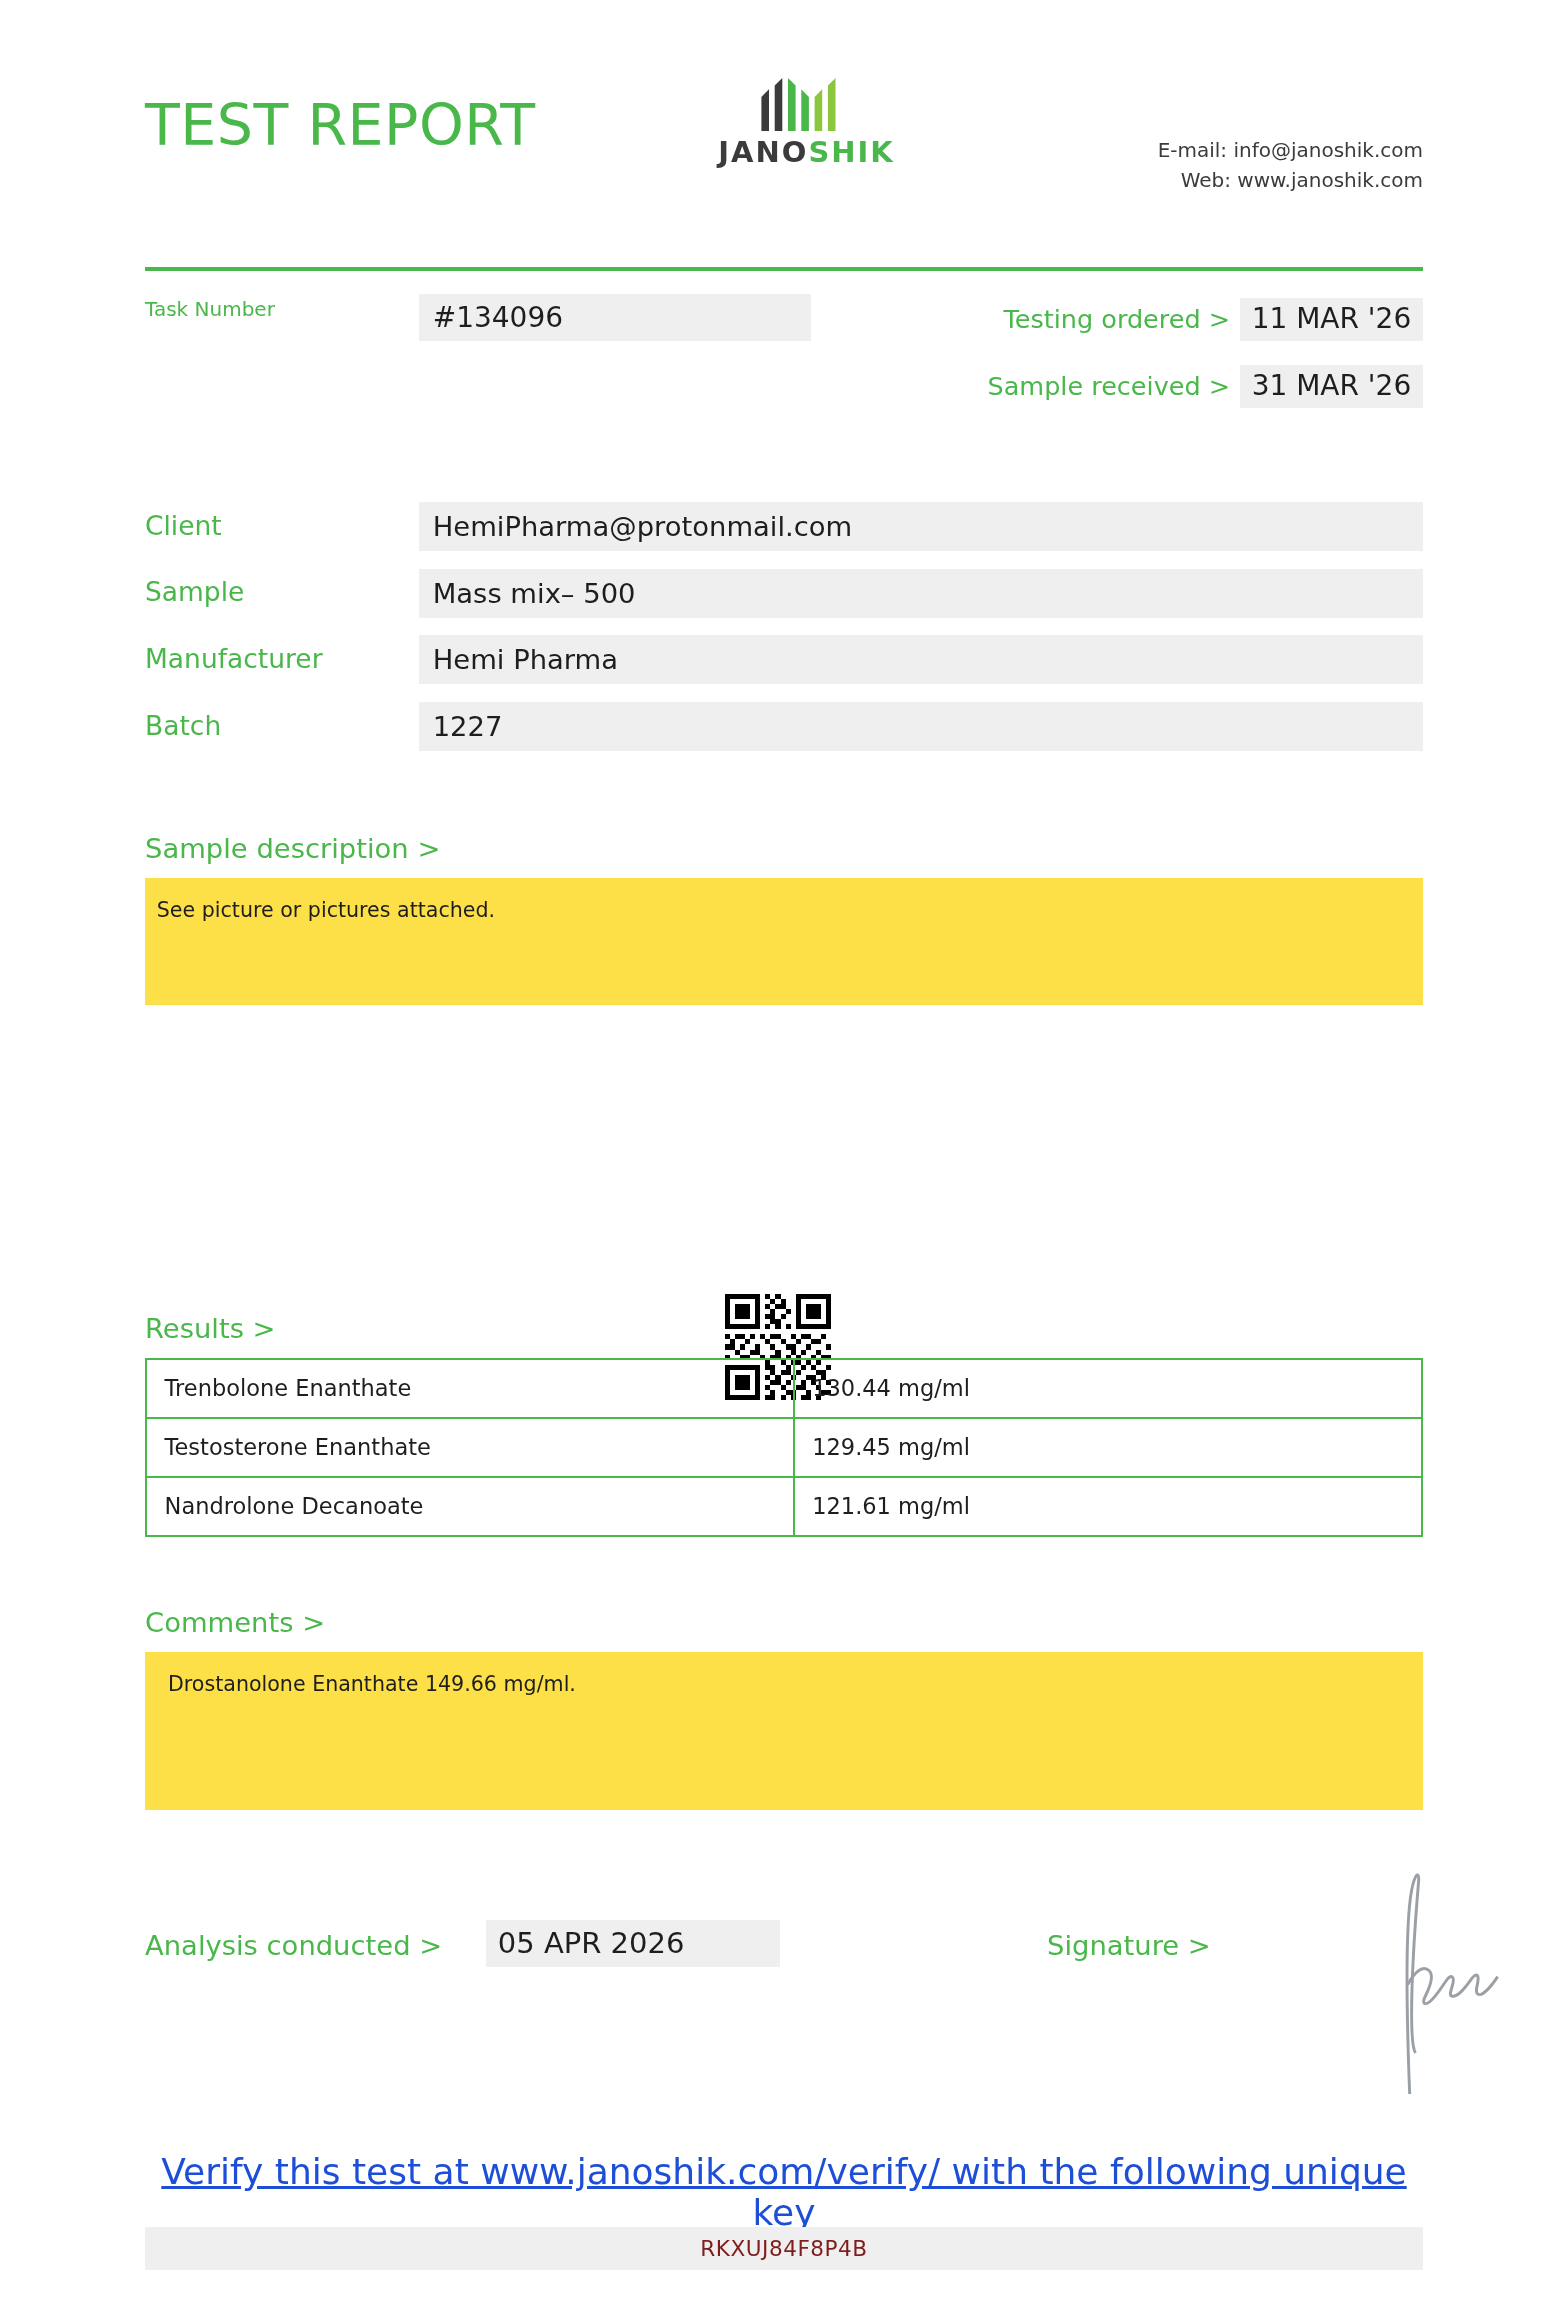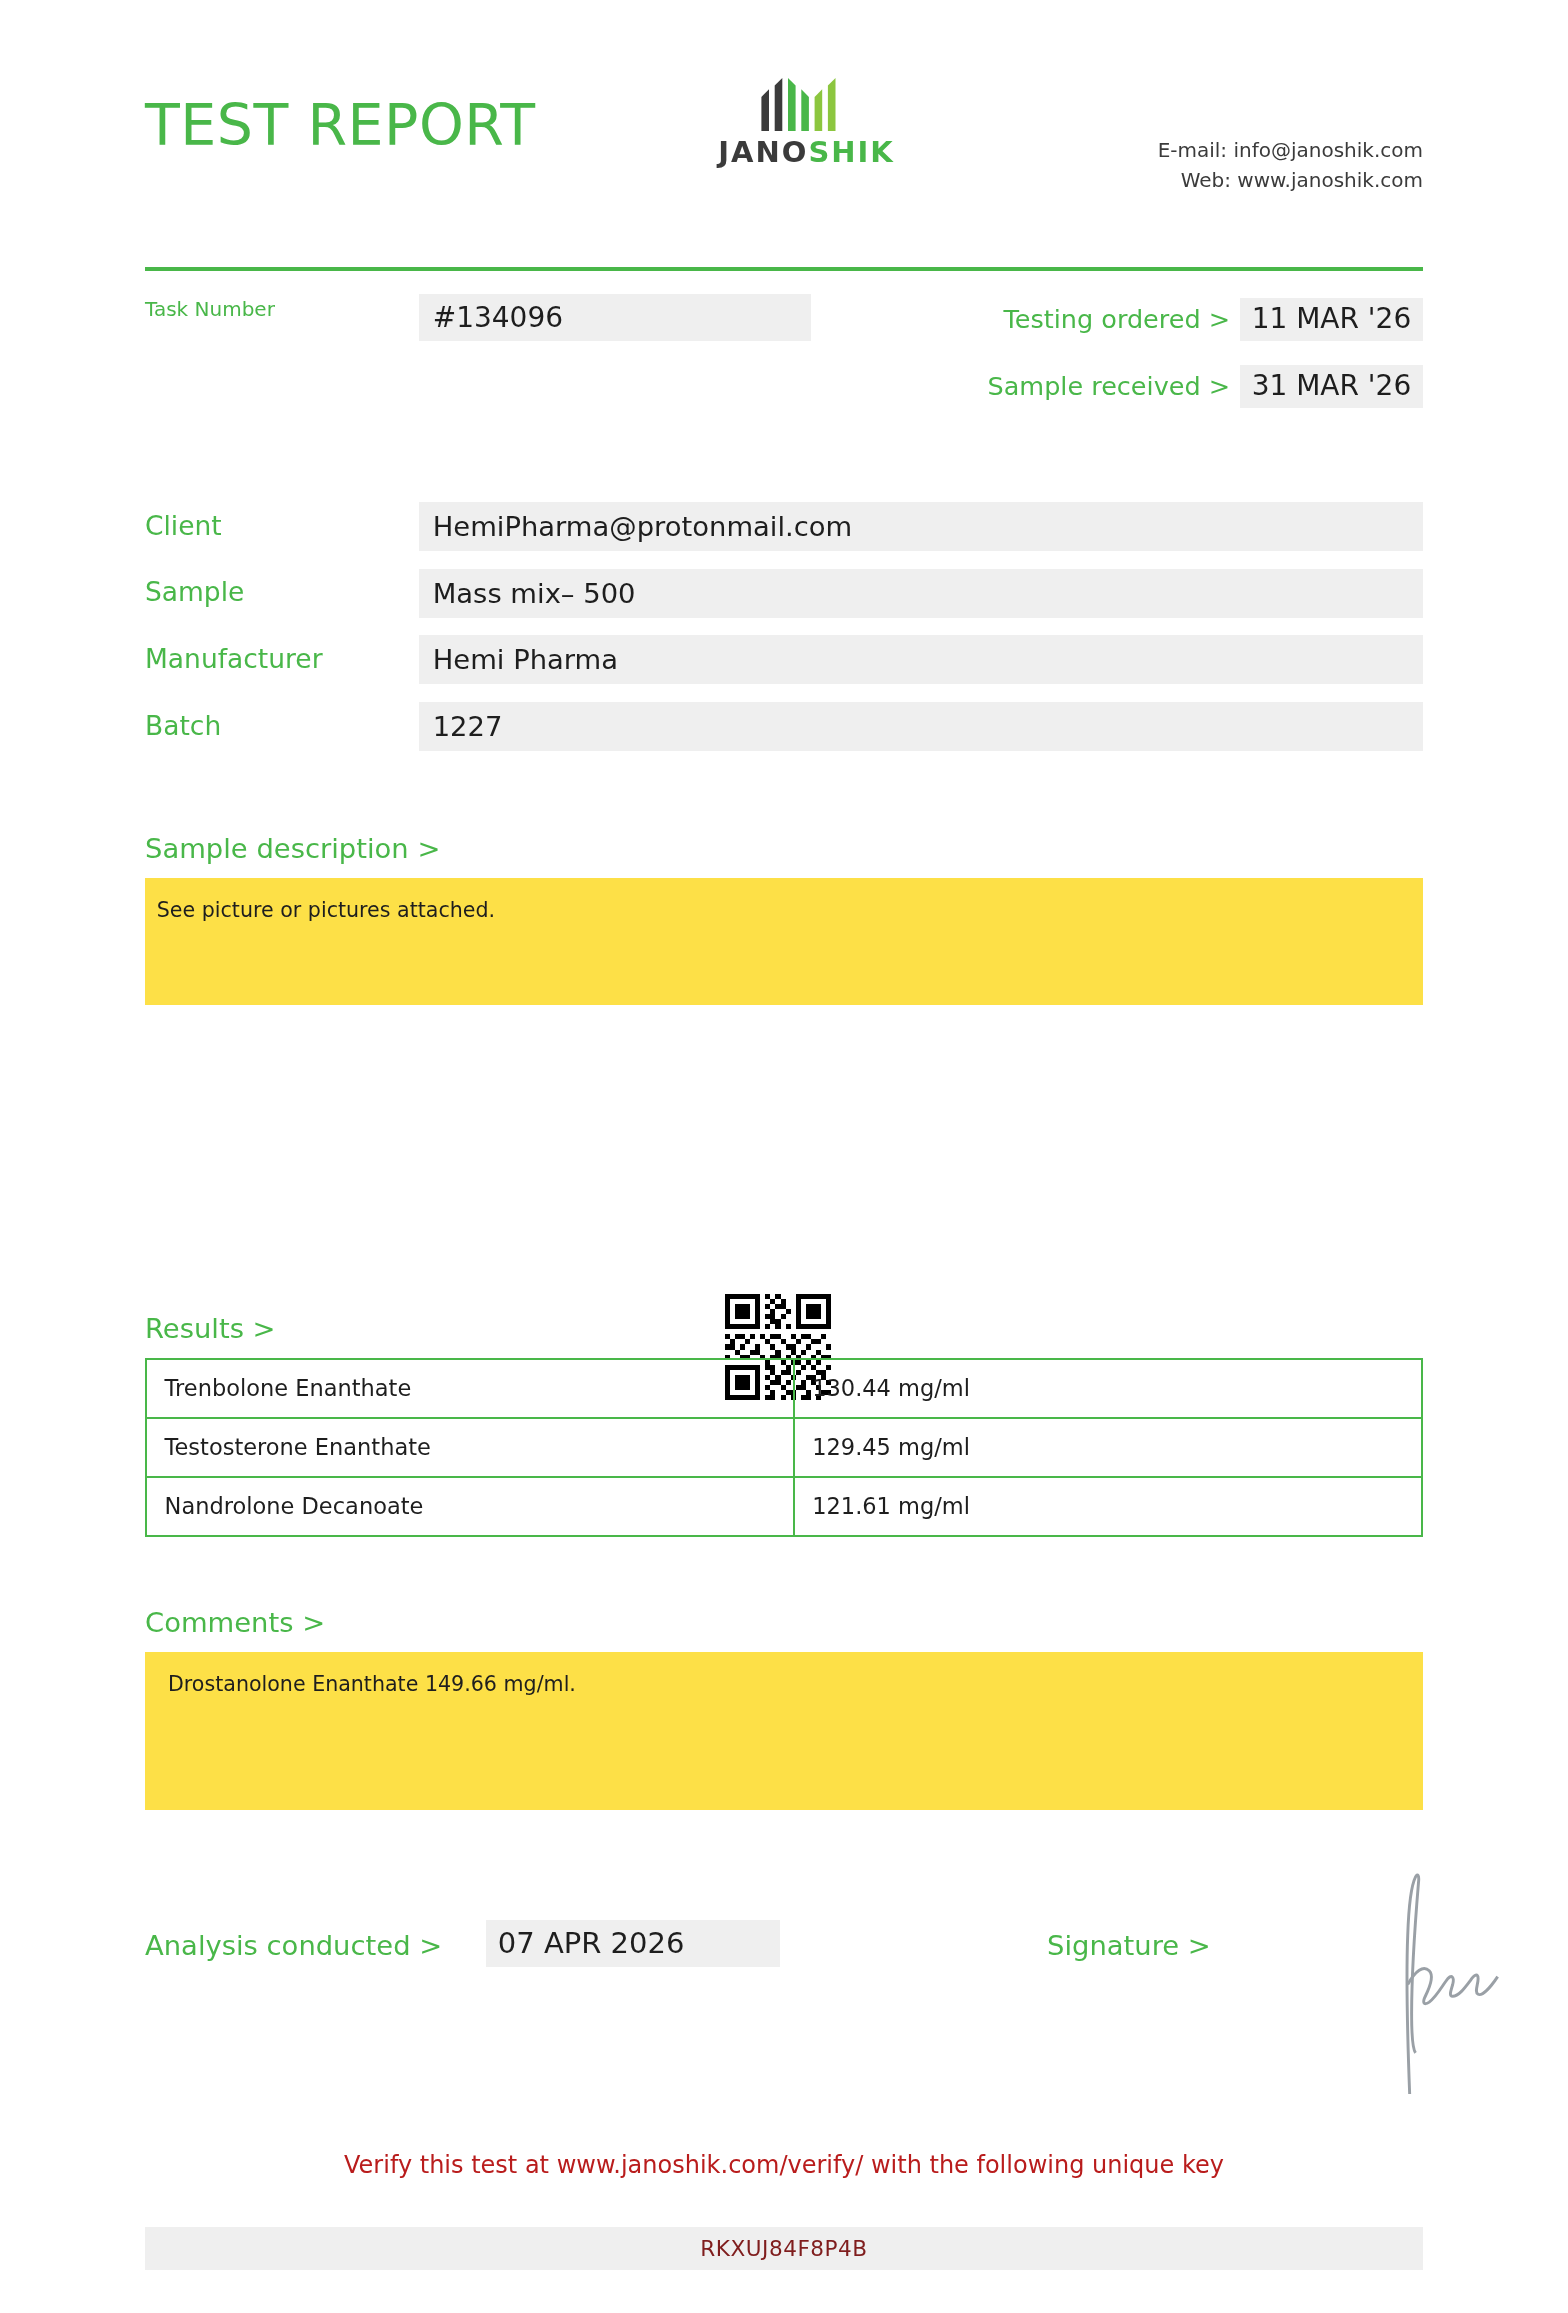--- a/index.html
+++ b/index.html
@@ -277,23 +277,24 @@
     width: 176px;
     height: 235px;
   }
 
   
   .verify {
     position: absolute;
     left: 145px;
     top: 2151px;
     width: 1278px;
-    font-size: 24px;
-    color: #b91c1c;
+    font-size: 36px;
+    color: #1d4ed8;
     text-align: center;
+    text-decoration: underline;
   }
   .key-box {
     position: absolute;
     left: 145px;
     top: 2227px;
     width: 1278px;
     height: 43px;
     line-height: 43px;
     background: #efefef;
     text-align: center;
@@ -495,21 +496,21 @@
     </table>
   </div>
 
   <div class="sec-comments">
     <div class="section-head">Comments &gt;</div>
     <div class="section-box">Drostanolone Enanthate 149.66 mg/ml.</div>
   </div>
 
   <div class="analysis">
     <div class="analysis-label">Analysis conducted &gt;</div>
-    <div class="analysis-date">07 APR 2026</div>
+    <div class="analysis-date">05 APR 2026</div>
     <div class="sig-label">Signature &gt;</div>
     <svg class="signature" viewBox="0 0 180 240">
       <path d="M60 232 C58 180 56 120 58 70 C59 40 62 18 66 10 C68 6 70 8 69 16 C66 52 62 110 62 150 C62 170 63 186 66 190" fill="none" stroke="#9aa0a6" stroke-width="3"></path>
       <path d="M58 120 C66 106 74 100 80 106 C85 111 80 124 76 132 C73 138 74 142 80 138 C88 132 94 120 99 114 C103 110 106 112 104 120 C102 127 100 132 104 132 C110 132 116 124 122 116 C126 110 130 108 130 114 C130 120 126 128 130 130 C134 132 142 124 150 112" fill="none" stroke="#9aa0a6" stroke-width="3"></path>
     </svg>
   </div>
 
   <div class="verify">Verify this test at www.janoshik.com/verify/ with the following unique key</div>
   <div class="key-box">RKXUJ84F8P4B</div>
 

